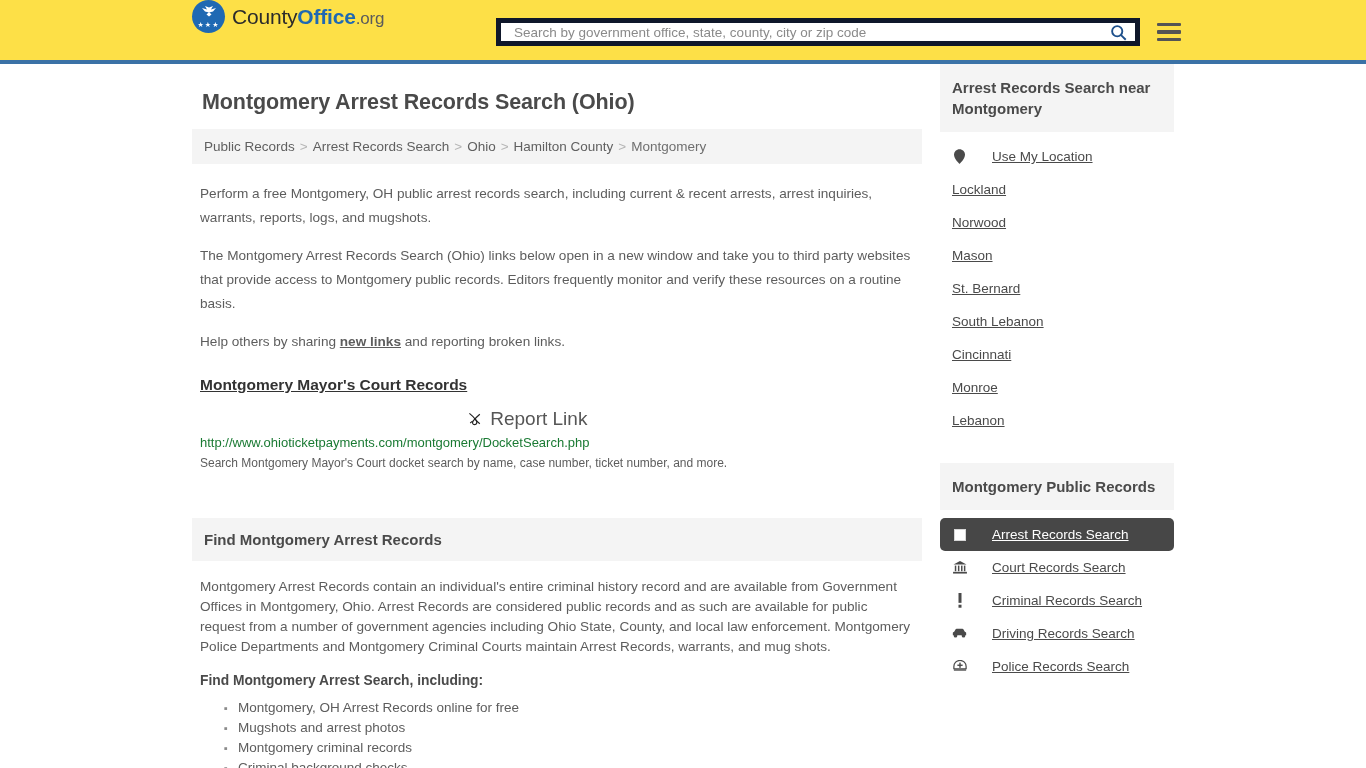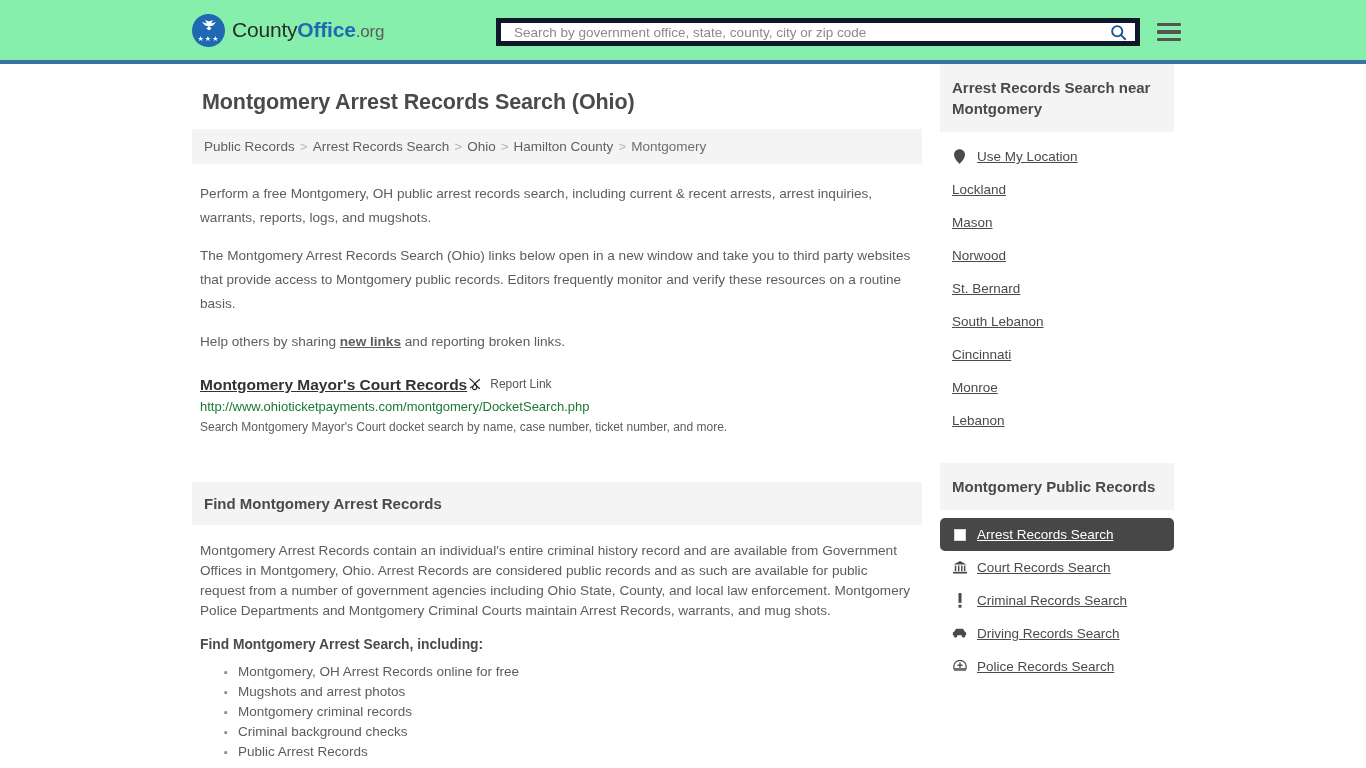--- a/index.html
+++ b/index.html
@@ -10,24 +10,24 @@
     background: #ffffff;
     font-family: "Liberation Sans", sans-serif;
     color: #4a4a4a;
     -webkit-font-smoothing: antialiased;
   }
 
   
   .site-header {
     position: relative;
     height: 64px;
-    background: #86efac;
+    background: #fde047;
     border-bottom: 4px solid #3b72a6;
     display: flex;
-    align-items: center;
+    align-items: flex-start;
   }
   .logo-wrap {
     display: flex;
     align-items: center;
     margin-left: 192px;
     text-decoration: none;
     gap: 7px;
   }
   .logo-mark {
     width: 33px; height: 33px;
@@ -172,25 +172,26 @@
     font-size: 15.5px;
     font-weight: bold;
     color: #333333;
     text-decoration: underline;
     cursor: pointer;
   }
   .report-link {
     display: flex;
     align-items: center;
     gap: 7px;
-    font-size: 12px;
+    font-size: 19px;
     color: #565656;
     cursor: pointer;
     white-space: nowrap;
     padding-right: 8px;
+    margin-top: 32px;
   }
   .result-url {
     display: block;
     margin-top: 5px;
     font-size: 13px;
     color: #1a7a33;
     text-decoration: none;
   }
   .result-desc {
     margin-top: 4px;
@@ -251,21 +252,21 @@
     padding: 13px 12px;
     font-size: 15px;
     font-weight: bold;
     color: #4a4a4a;
     line-height: 21px;
   }
   .side-list { padding: 8px 0 0 0; }
   .side-item {
     display: flex;
     align-items: center;
-    gap: 10px;
+    gap: 25px;
     padding: 9px 12px;
     font-size: 13.5px;
   }
   .side-item a {
     color: #4a4a4a;
     text-decoration: underline;
   }
   .side-item .ico {
     width: 15px;
     display: inline-flex;
@@ -377,24 +378,24 @@
             <svg width="11" height="15" viewBox="0 0 12 16">
               <path d="M6 0 C2.7 0 0 2.7 0 6 C0 10.5 6 16 6 16 C6 16 12 10.5 12 6 C12 2.7 9.3 0 6 0 Z" fill="#4a4a4a"></path>
             </svg>
           </span>
           <a href="#">Use My Location</a>
         </div>
         <div class="side-item plain">
           <a href="#">Lockland</a>
         </div>
         <div class="side-item plain">
+          <a href="#">Norwood</a>
+        </div>
+        <div class="side-item plain">
           <a href="#">Mason</a>
-        </div>
-        <div class="side-item plain">
-          <a href="#">Norwood</a>
         </div>
         <div class="side-item plain">
           <a href="#">St. Bernard</a>
         </div>
         <div class="side-item plain">
           <a href="#">South Lebanon</a>
         </div>
         <div class="side-item plain">
           <a href="#">Cincinnati</a>
         </div>

